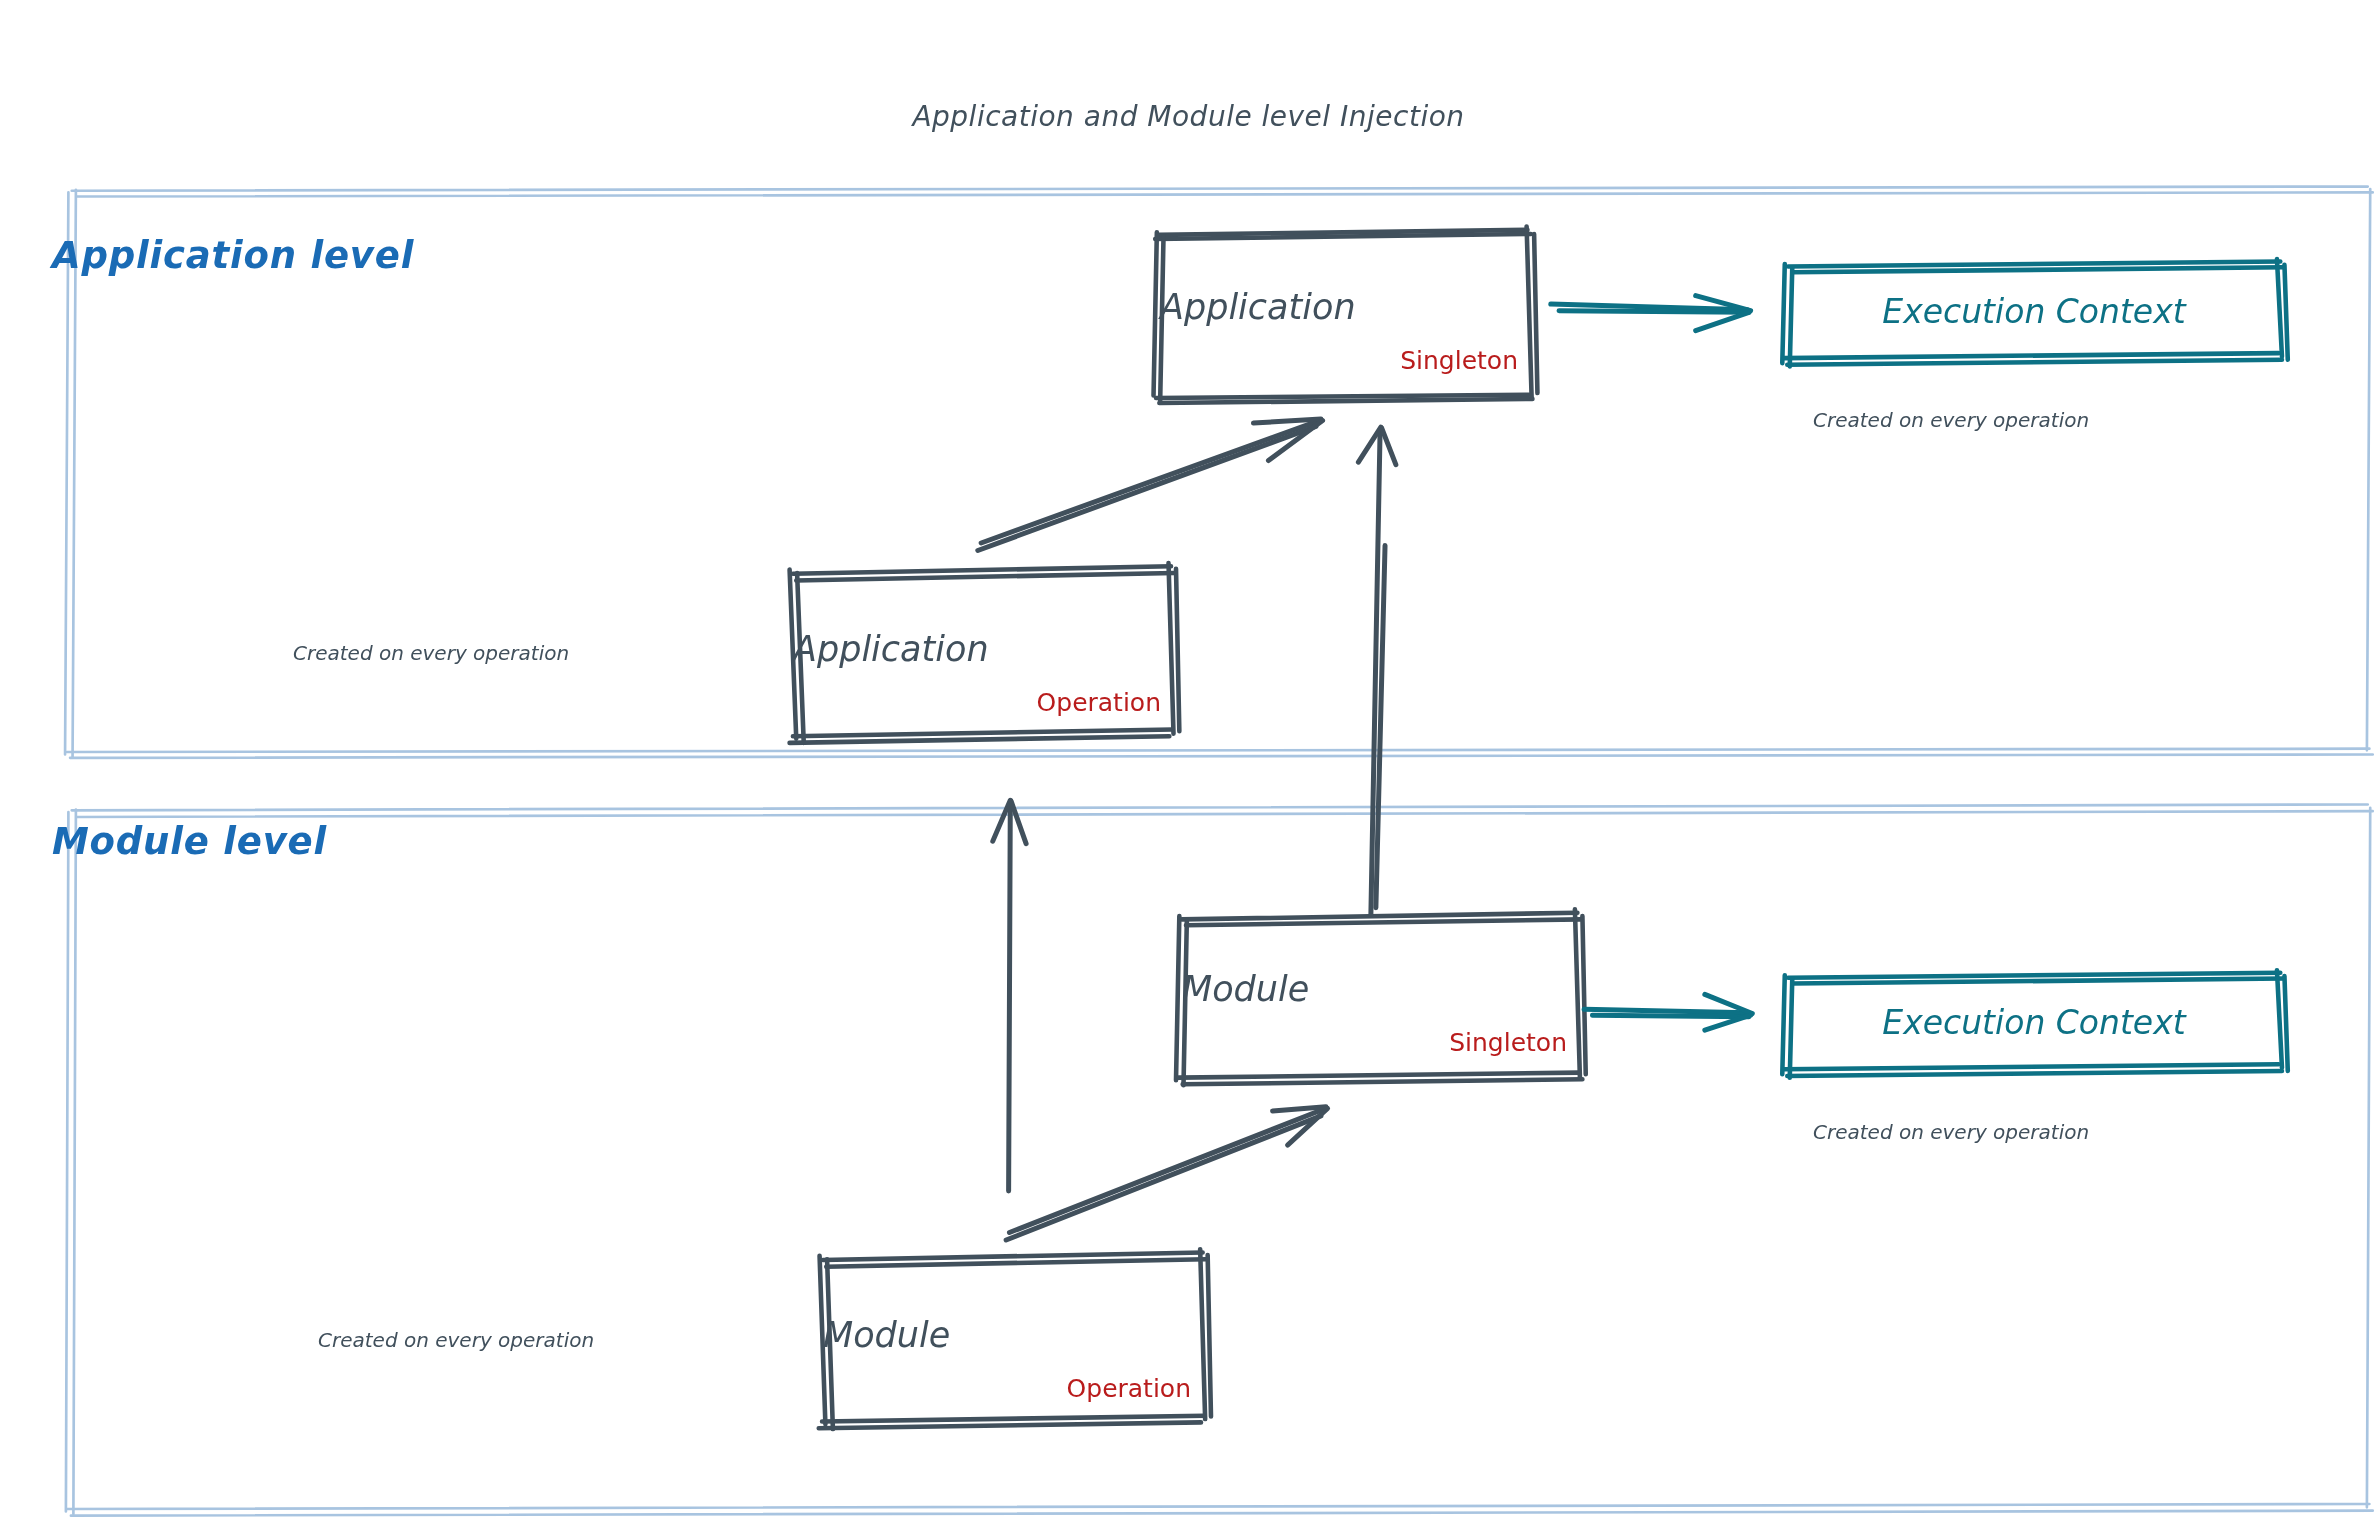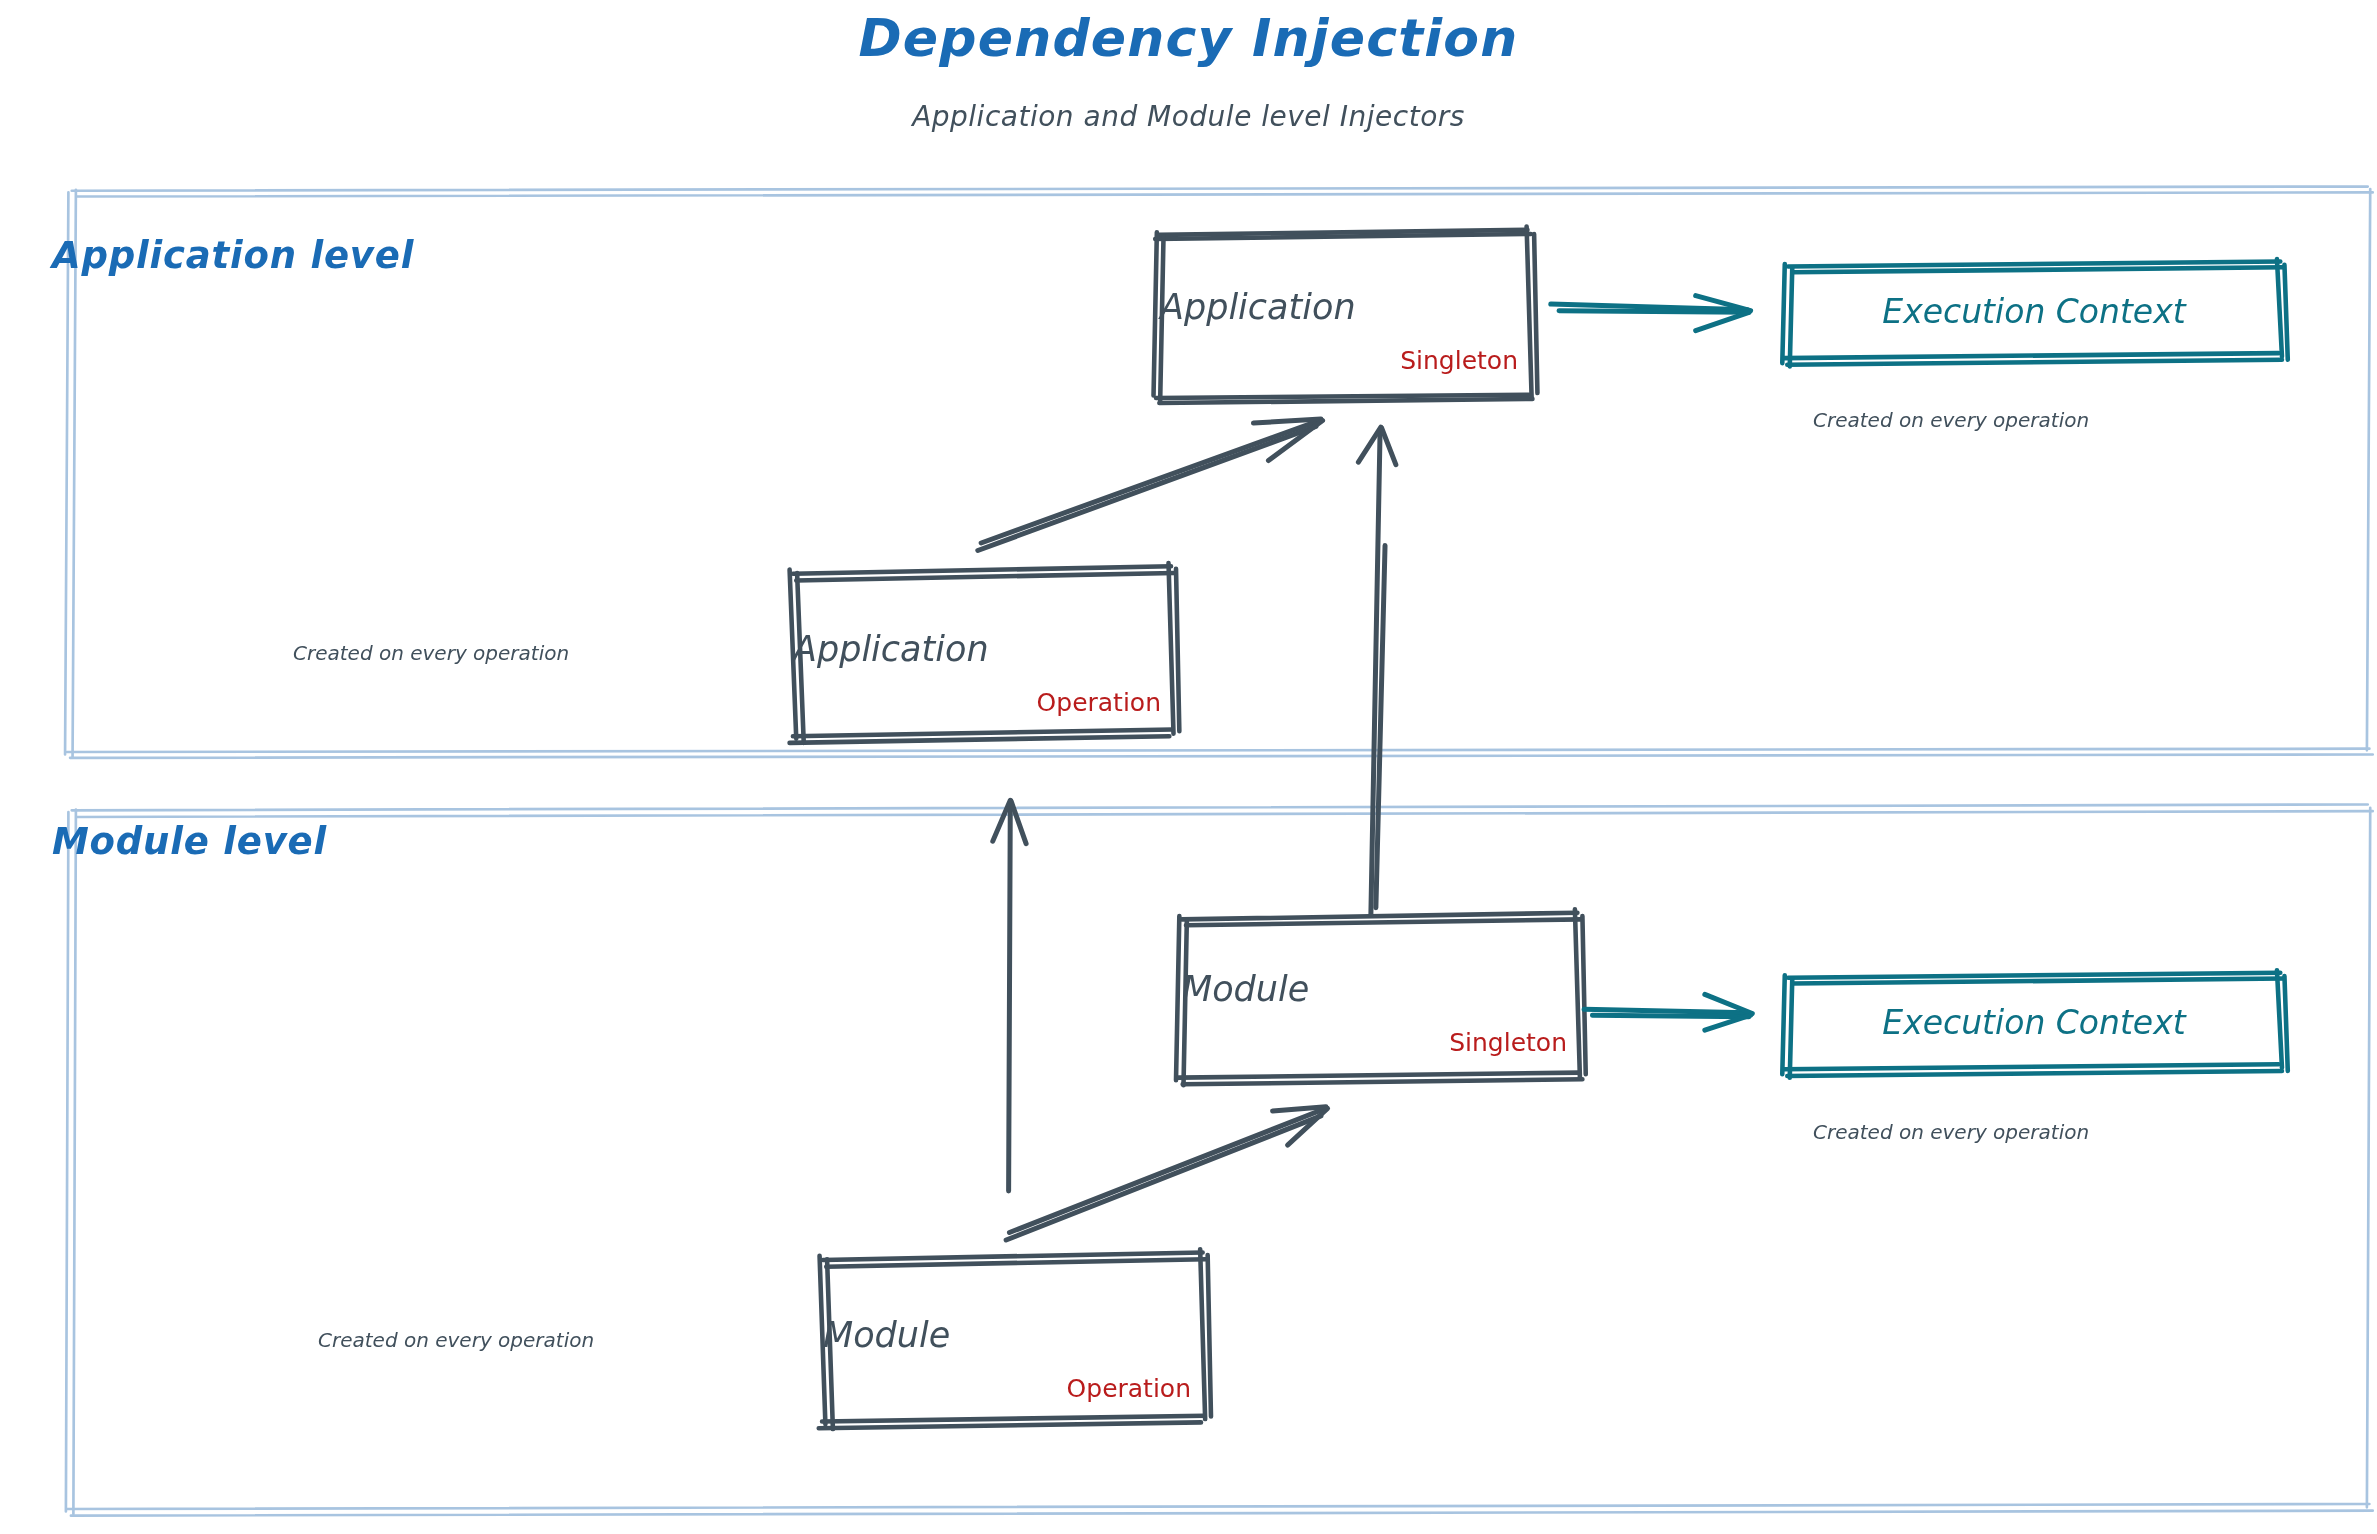--- a/index.html
+++ b/index.html
@@ -214,22 +214,21 @@
     </g>
 
     <g fill="none" stroke="#0d7185" stroke-width="6" stroke-linecap="round">
       <path d="M 1902 1212 L 2098 1216"></path>
       <path d="M 1912 1219 L 2100 1221"></path>
       <path d="M 2047 1194 L 2104 1217"></path>
       <path d="M 2047 1237 L 2102 1219"></path>
     </g>
   </svg>
 
-  <div class="title">Dependency Injection</div>
-  <div class="subtitle">Application and Module level Injectors</div>
+  <div class="subtitle">Application and Module level Injection</div>
 
   <div class="lane-label" style="left:52px; top:234px;">Application level</div>
 
   <div class="lane-label" style="left:52px; top:820px;">Module level</div>
 
   <div class="node-title" style="left:1160px; top:287px; width:367px;">Application</div>
   <div class="node-sub" style="left:1160px; top:346px; width:358px;">Singleton</div>
 
   <div class="node-title" style="left:793px; top:629px; width:377px;">Application</div>
   <div class="node-sub" style="left:793px; top:688px; width:368px;">Operation</div>

